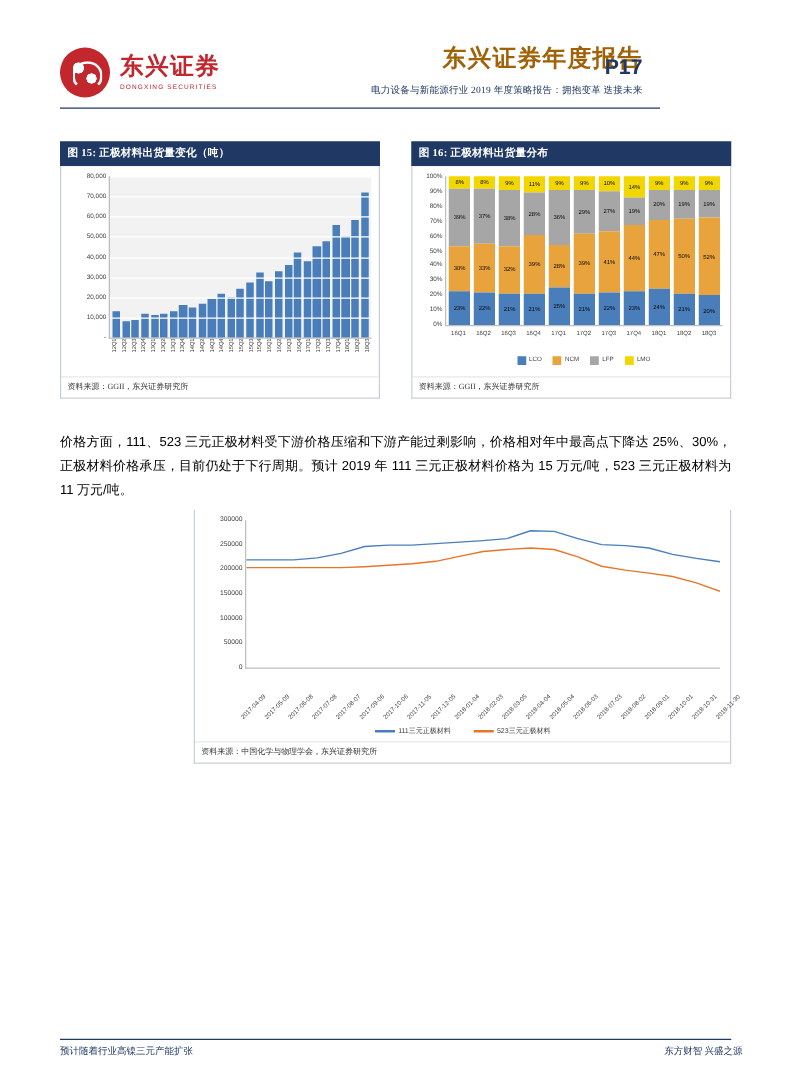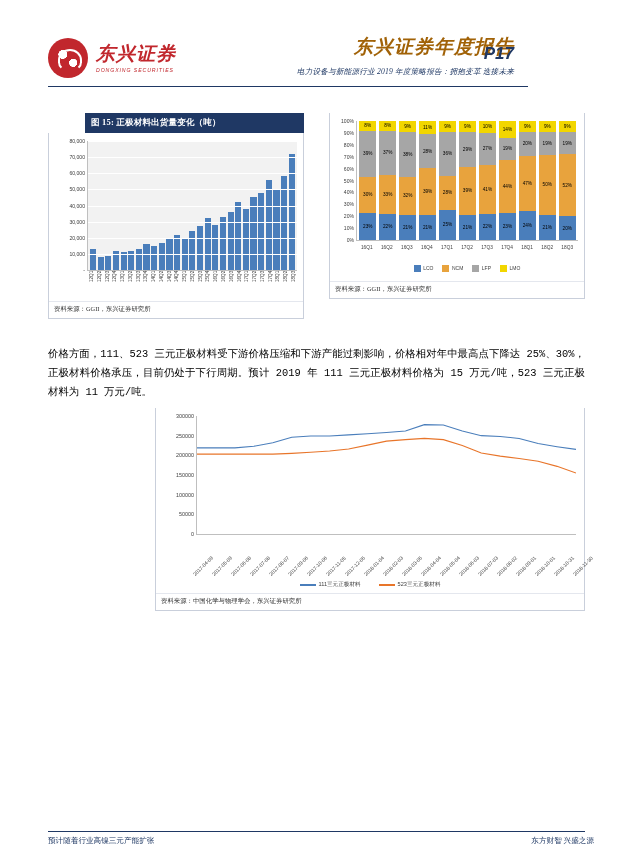--- a/index.html
+++ b/index.html
@@ -8,21 +8,21 @@
     width: 640px; height: 867px;
     background: #ffffff;
     font-family: "Liberation Serif", serif;
     color: #000;
     position: relative;
   }
   .page { position: relative; width: 640px; height: 867px; padding: 0; }
 
   
   .header {
-    position: absolute; left: 0; top: 30px; width: 560px; height: 62px; font-style: italic;
+    position: absolute; left: 0; top: 30px; width: 560px; height: 62px;
   }
   .logo-wrap { position: absolute; left: 48px; top: 8px; display: flex; align-items: center; }
   .logo-mark {
     width: 40px; height: 40px; border-radius: 50%;
     background: #c1272d; position: relative; overflow: hidden;
   }
   .logo-mark:before {
     content: ""; position: absolute; left: 7px; top: 8px; width: 26px; height: 24px;
     border-radius: 50% 50% 45% 45%;
     background: radial-gradient(circle at 30% 35%, #ffffff 0 18%, rgba(255,255,255,0) 19%),
@@ -56,21 +56,21 @@
     position: absolute; right: 46px; top: 14px; font-size: 17px; font-weight: bold;
     color: #1f3864; font-family: "Liberation Sans", sans-serif;
   }
   .hdr-rule {
     position: absolute; left: 48px; top: 56px; width: 480px; height: 1px; background: #1f3864;
   }
 
   
   .fig-title {
     background: #1f3864; color: #fff; font-size: 8.5px; font-weight: bold;
-    padding: 4px 6px; font-family: "Liberation Serif", serif; letter-spacing: 0.2px; margin-left: 37px;
+    padding: 4px 6px; font-family: "Liberation Serif", serif; letter-spacing: 0.2px;
   }
   .fig-box { border: 1px solid #c9cfdb; border-top: none; background: #fff; }
   .fig-src {
     font-size: 6.4px; color: #333; padding: 3px 5px 4px 5px;
     font-family: "Liberation Serif", serif; border-top: 1px solid #e4e7ee;
   }
 
   
   #fig15 { position: absolute; left: 48px; top: 113px; width: 256px; }
   #fig16 { position: absolute; left: 329px; top: 113px; width: 256px; }
@@ -126,21 +126,21 @@
     position: absolute; left: 26px; right: 6px; bottom: 6px; height: 14px;
     display: flex; align-items: center; justify-content: center; gap: 9px;
   }
   .lg-item { display: flex; align-items: center; gap: 2.5px; }
   .lg-sw { width: 7px; height: 7px; }
   .lg-tx { font-size: 5px; color: #404040; font-family: "Liberation Sans", sans-serif; }
 
   
   .para {
     position: absolute; font-size: 10.4px; line-height: 19px; color: #000;
-    font-family: Liberation Mono, monospace; text-align: justify;
+    font-family: Liberation Sans, sans-serif; text-align: justify;
   }
   #para1 { left: 48px; top: 345px; width: 537px; }
   #para2 { left: 48px; top: 631px; width: 537px; }
   .b { font-weight: bold; }
 
   
   #fig17 { position: absolute; left: 155px; top: 408px; width: 430px; }
   .chart17 { position: relative; height: 185px; padding: 6px 4px 0 4px; }
   .plot17 {
     position: absolute; left: 40px; top: 8px; right: 8px; bottom: 58px;
@@ -280,20 +280,21 @@
             <div class="xl15">18Q1</div>
             <div class="xl15">18Q2</div>
             <div class="xl15">18Q3</div>
           </div>
       </div>
       <div class="fig-src">资料来源：GGII，东兴证券研究所</div>
     </div>
   </div>
 
   <div id="fig16">
+    <div class="fig-title">图 16: 正极材料出货量分布</div>
     <div class="fig-box">
       <div class="chart16">
         <div class="plot16" id="plot16">
           <div class="cols16" id="cols16">
               <div class="col16">
                 <div class="seg16" style="flex: 8 1 0%; background: rgb(242, 214, 0);">8%</div>
                 <div class="seg16" style="flex: 39 1 0%; background: rgb(166, 166, 166);">39%</div>
                 <div class="seg16" style="flex: 30 1 0%; background: rgb(232, 163, 61);">30%</div>
                 <div class="seg16" style="flex: 23 1 0%; background: rgb(74, 126, 187);">23%</div>
               </div>

